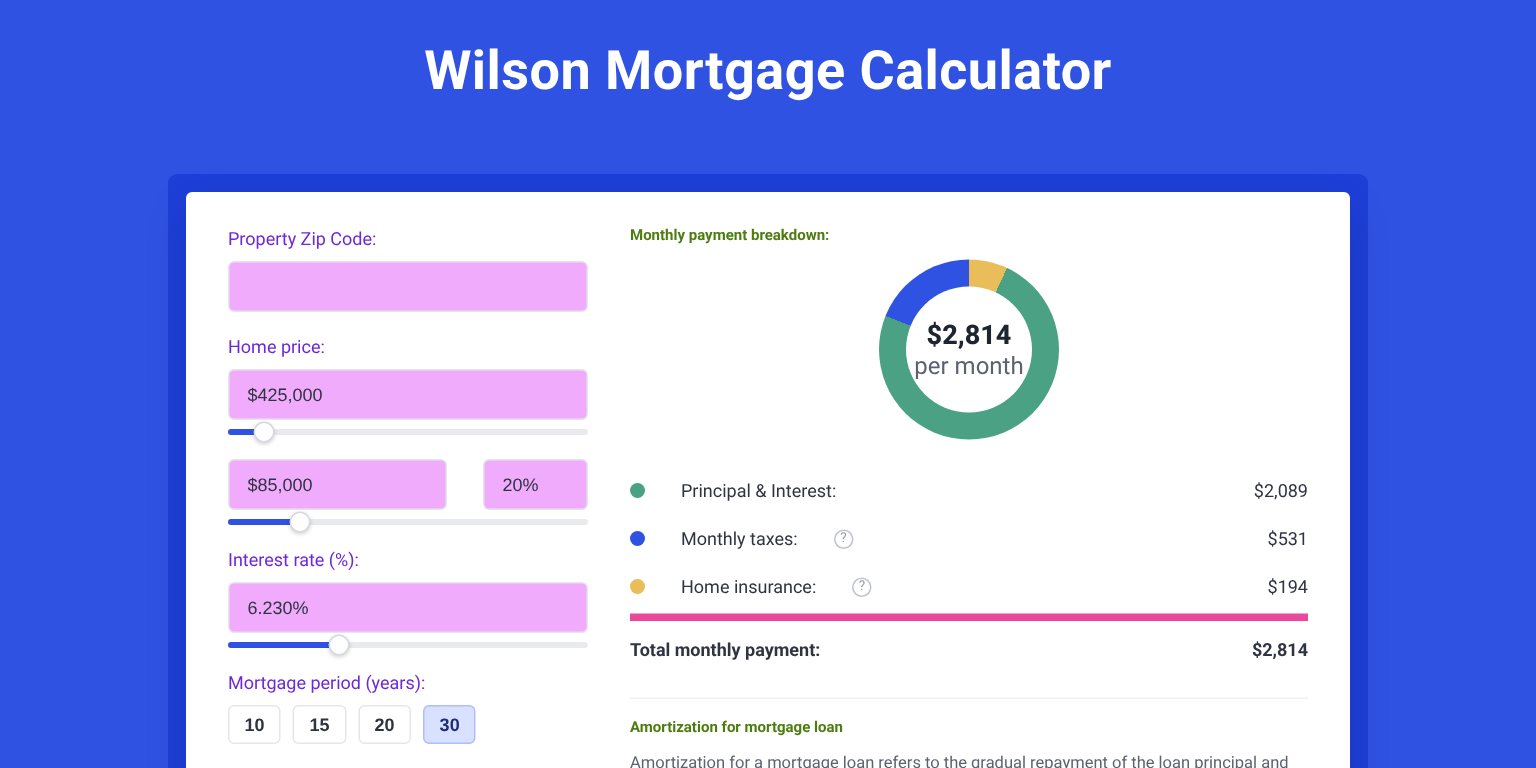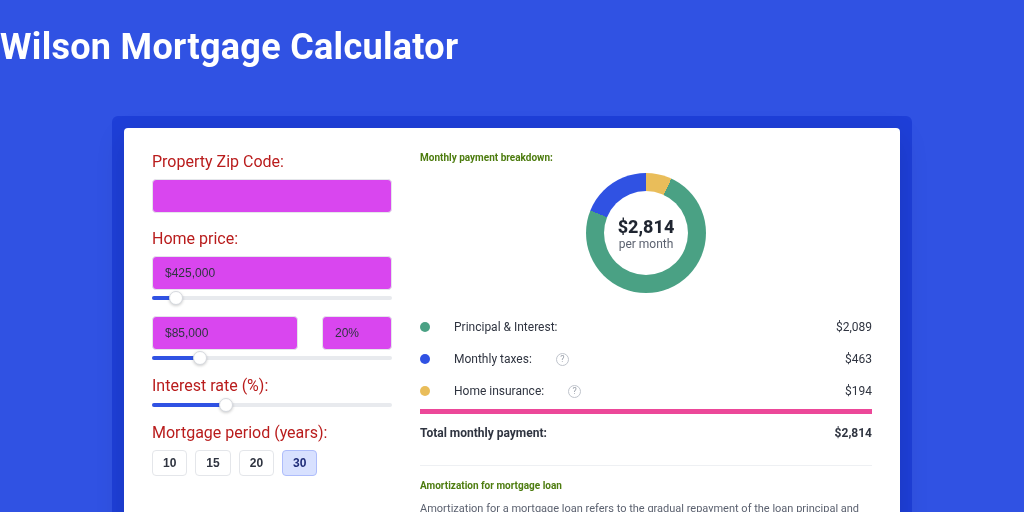--- a/index.html
+++ b/index.html
@@ -4,21 +4,21 @@
 <style>
 * { box-sizing: border-box; margin: 0; padding: 0; }
 body {
   font-family: -apple-system, BlinkMacSystemFont, "Segoe UI", Roboto, Arial, sans-serif;
   background: #3052e3;
   width: 1024px;
   height: 512px;
   overflow: hidden;
 }
 .hero {
-  text-align: left;
+  text-align: center;
   padding: 26px 0 18px;
 }
 .hero h1 {
   color: #fff;
   font-size: 36px;
   font-weight: 700;
   letter-spacing: .3px;
 }
 .shadow-card {
   position: absolute;
@@ -34,33 +34,33 @@
   background: #fff;
   border-radius: 4px;
   padding: 24px 28px;
   display: flex;
   gap: 28px;
   box-shadow: 0 10px 30px rgba(0,0,0,.12);
 }
 .left { flex: 0 0 240px; }
 .right { flex: 1; }
 .field-label {
-  font-size: 16px;
-  color: #b91c1c;
+  font-size: 12px;
+  color: #6d28d9;
   margin-bottom: 8px;
 }
 .input {
   width: 100%;
   border: 1px solid #e4e6ea;
   border-radius: 4px;
   height: 34px;
   padding: 0 12px;
   font-size: 12px;
   color: #2f3440;
-  background: #d946ef;
+  background: #f0abfc;
 }
 .slider-track {
   position: relative;
   height: 4px;
   background: #e8eaee;
   margin-top: 6px;
   border-radius: 2px;
 }
 .slider-fill {
   position: absolute;
@@ -119,21 +119,21 @@
   border-radius: 50%;
 }
 .donut-center {
   position: absolute;
   left: 0; right: 0; top: 0; bottom: 0;
   display: flex; flex-direction: column;
   justify-content: center; align-items: center;
   z-index: 1;
 }
 .donut-value { font-size: 18px; font-weight: 800; color: #1f2530; }
-.donut-sub { font-size: 12px; color: #5c6270; }
+.donut-sub { font-size: 16px; color: #5c6270; }
 .legend-row {
   display: flex; align-items: center; justify-content: space-between;
   font-size: 12px; color: #2f3440;
   padding: 9px 0;
 }
 .legend-left { display: flex; align-items: center; gap: 24px; }
 .dot { width: 10px; height: 10px; border-radius: 50%; }
 .dot.green { background: #4aa184; }
 .dot.blue { background: #3052e3; }
 .dot.yellow { background: #e9bd5a; }
@@ -183,20 +183,21 @@
         <input class="input pct" value="20%" style="">
       </div>
       <div class="slider-track">
         <div class="slider-fill" style="width:20%"></div>
         <div class="slider-thumb" style="left:20%"></div>
       </div>
     </div>
 
     <div class="group">
       <div class="field-label">Interest rate (%):</div>
+      <input class="input" value="6.230%" style="">
       <div class="slider-track">
         <div class="slider-fill" style="width:31%"></div>
         <div class="slider-thumb" style="left:31%"></div>
       </div>
     </div>
 
     <div class="group">
       <div class="field-label">Mortgage period (years):</div>
       <div class="period-row">
         <button class="period-btn">10</button>
@@ -228,21 +229,21 @@
       </div>
       <span>$2,089</span>
     </div>
 
     <div class="legend-row">
       <div class="legend-left">
         <span class="dot blue"></span>
         <span>Monthly taxes:</span>
         <span class="info-icon">?</span>
       </div>
-      <span>$463</span>
+      <span>$531</span>
     </div>
 
     <div class="legend-row">
       <div class="legend-left">
         <span class="dot yellow"></span>
         <span>Home insurance:</span>
         <span class="info-icon">?</span>
       </div>
       <span>$194</span>
     </div>

